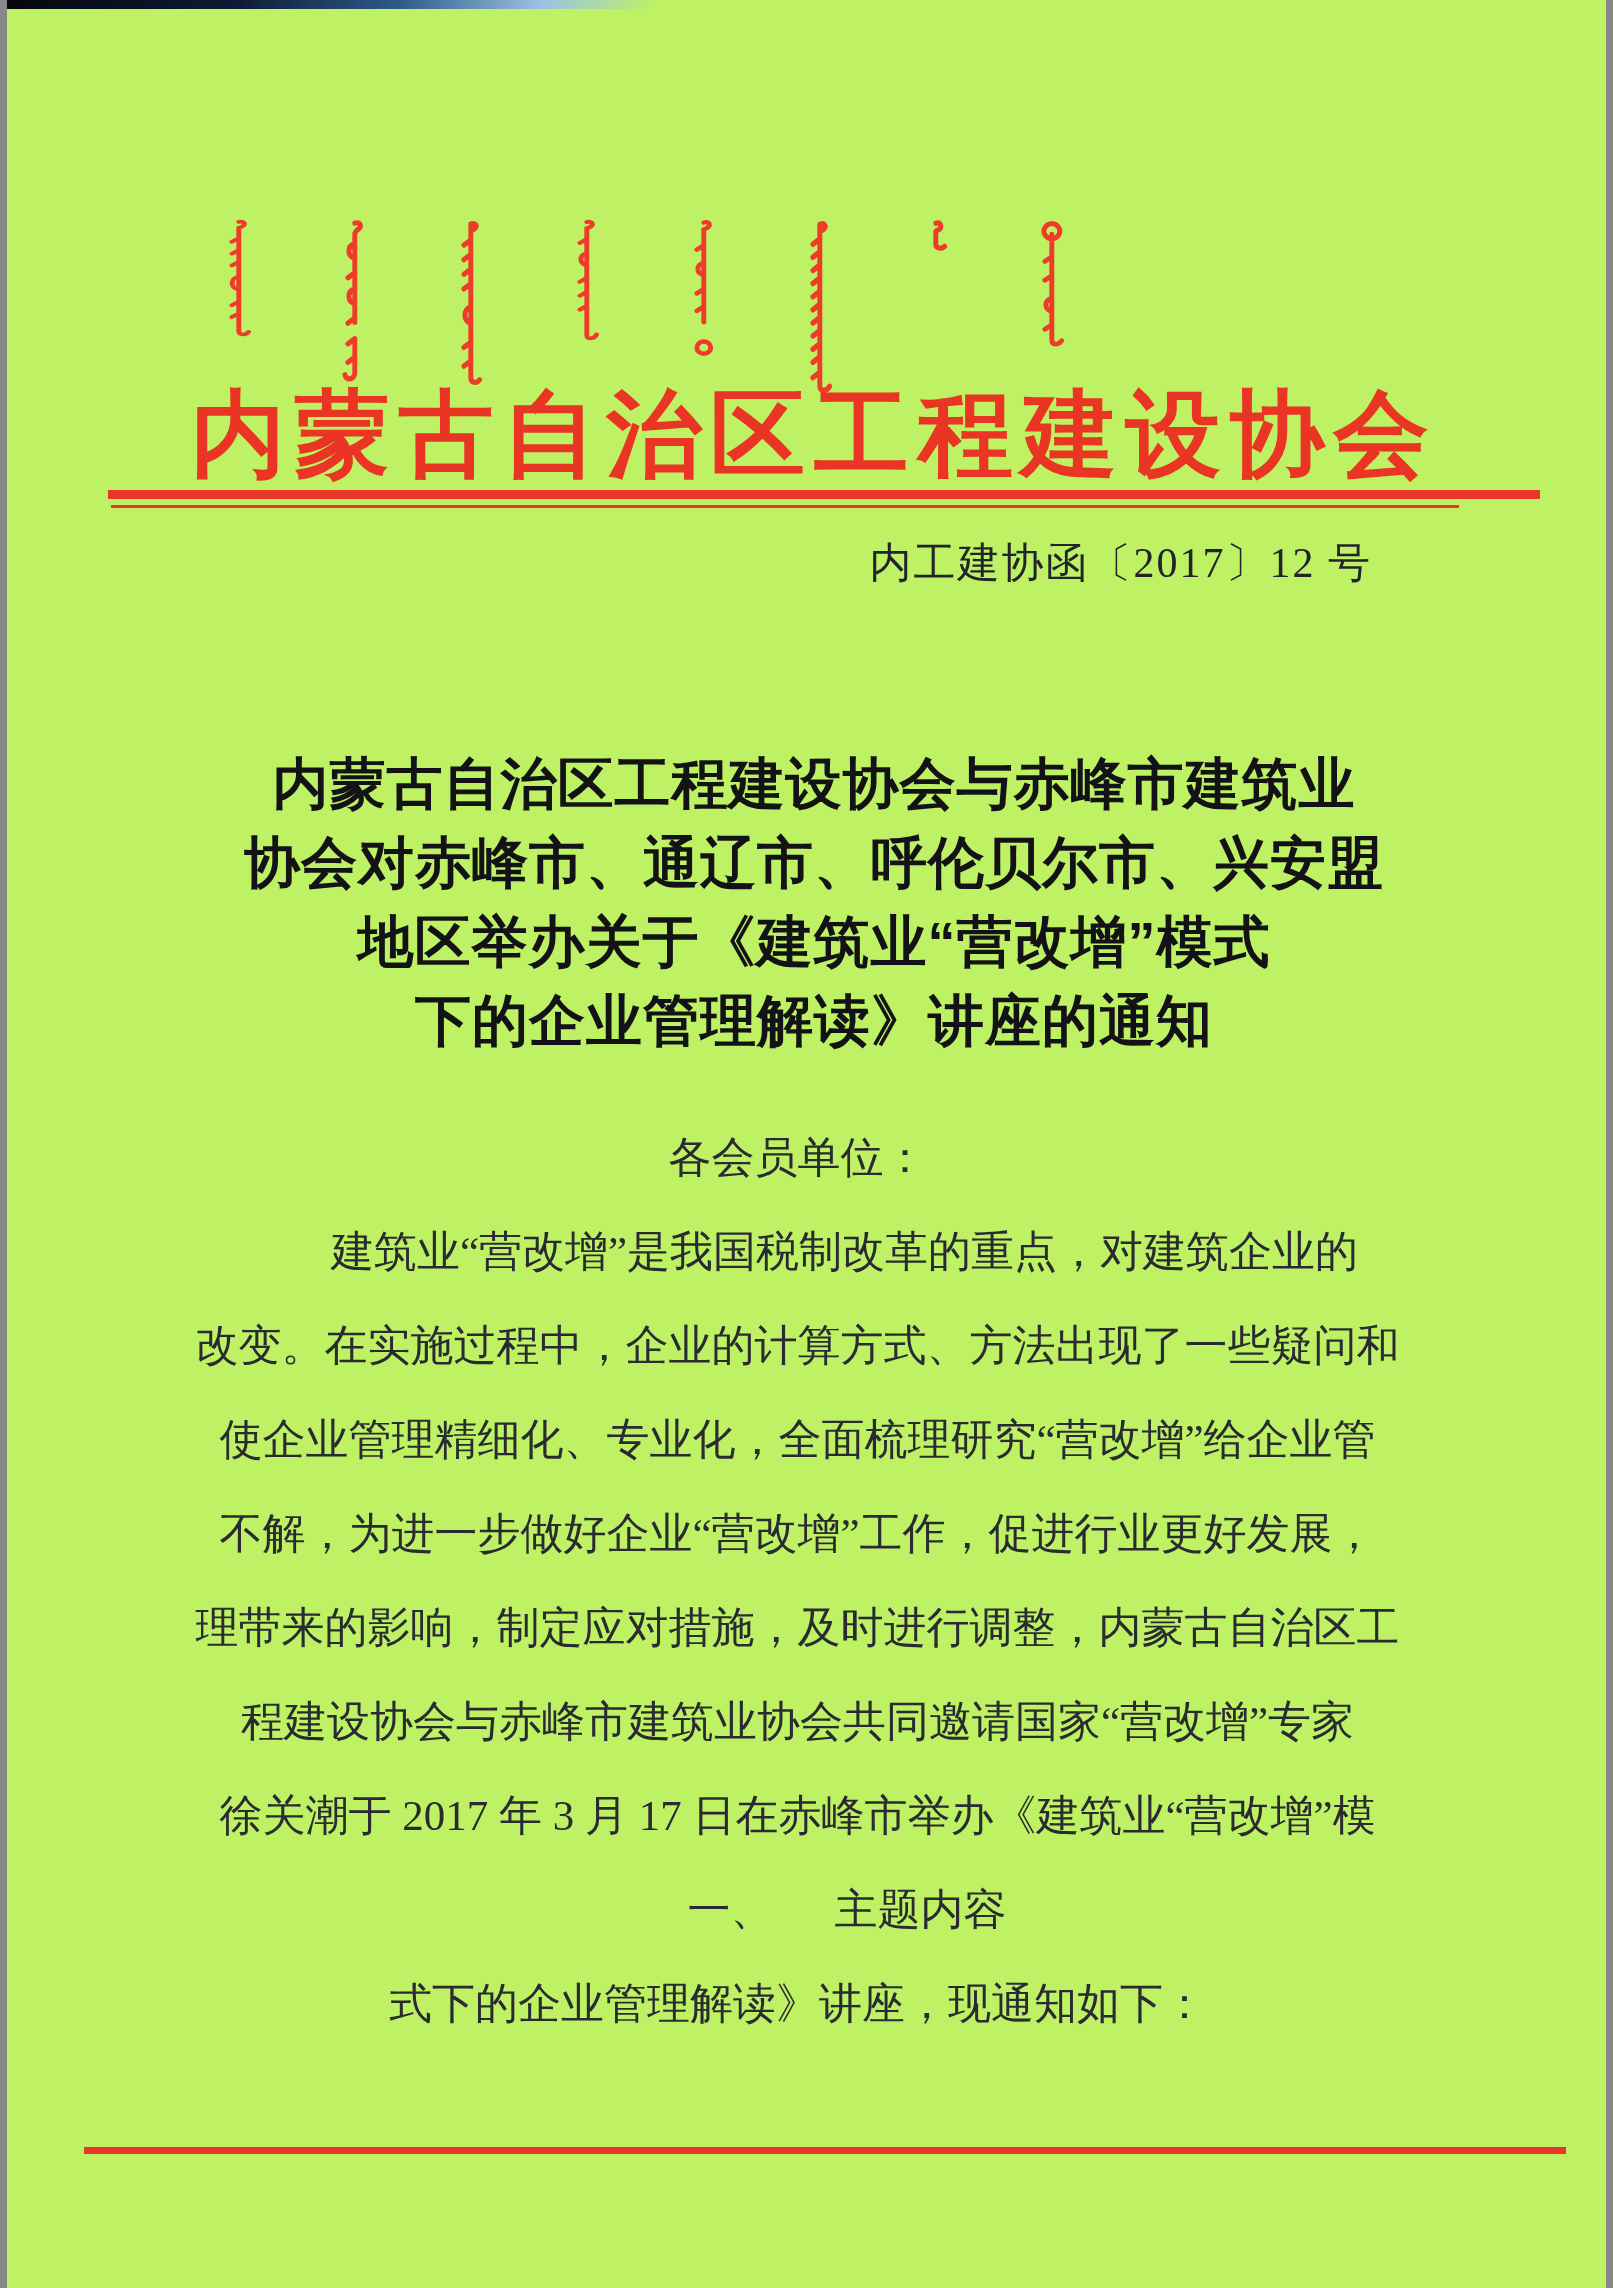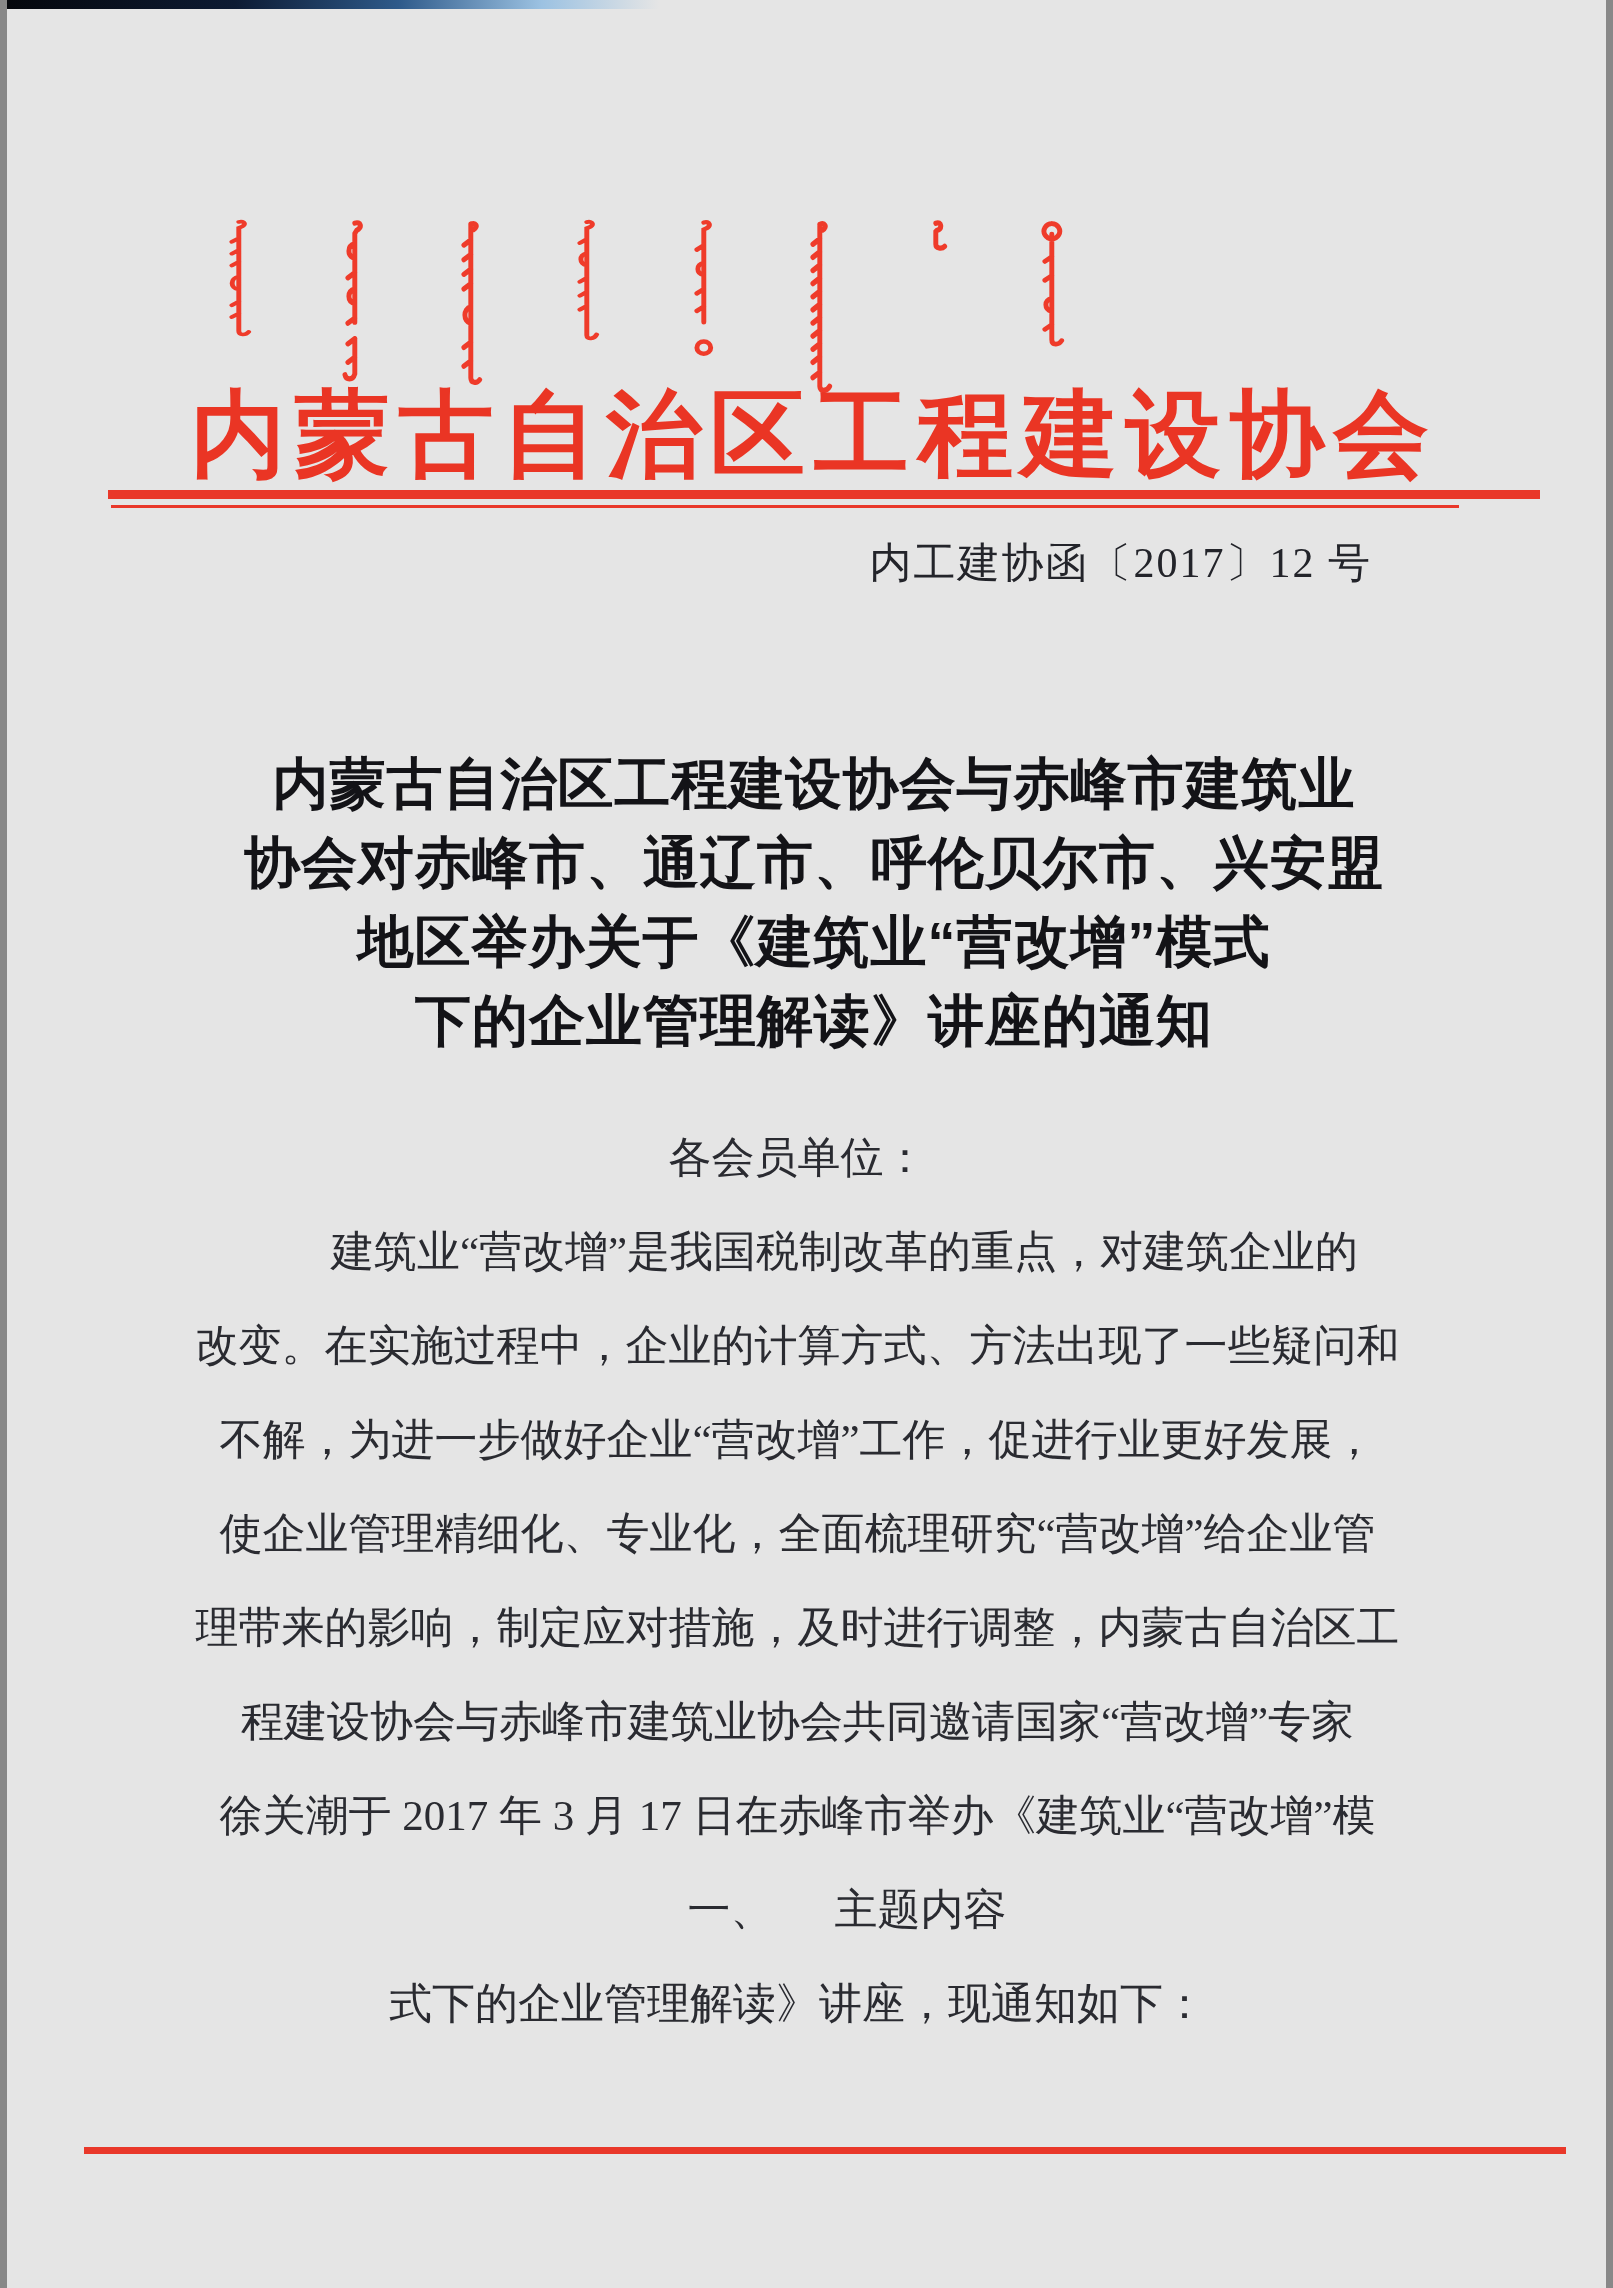--- a/index.html
+++ b/index.html
@@ -1,20 +1,20 @@
 <!DOCTYPE html>
 <html lang="zh"><head>
 <meta charset="utf-8">
 <style>
   html,body{margin:0;padding:0;background:#888;}
   .page{
     position:relative;
     width:1599px;height:2288px;
     margin:0 auto;
-    background:#e5e5e5;
+    background:#bef264;
     overflow:hidden;
     font-family:"Liberation Serif","DejaVu Serif",serif;
   }
   
   .scan-strip{
     position:absolute;left:0;top:0;height:8.9px;width:652px;
     background:linear-gradient(to right,#05070c 0%,#0d1b33 35%,#2e5a8a 60%,#9cc2e2 82%,rgba(255,255,255,0) 100%);
   }
   
   .mongol{position:absolute;top:219px;left:0;width:1614px;height:187px;}
@@ -140,22 +140,22 @@
     <div>内蒙古自治区工程建设协会与赤峰市建筑业</div>
     <div>协会对赤峰市、通辽市、呼伦贝尔市、兴安盟</div>
     <div>地区举办关于《建筑业“营改增”模式</div>
     <div>下的企业管理解读》讲座的通知</div>
   </div>
 
   <div class="body-text">
     <div class="line">各会员单位：</div>
     <div class="line indent">建筑业“营改增”是我国税制改革的重点，对建筑企业的</div>
     <div class="line">改变。在实施过程中，企业的计算方式、方法出现了一些疑问和</div>
+    <div class="line">使企业管理精细化、专业化，全面梳理研究“营改增”给企业管</div>
     <div class="line">不解，为进一步做好企业“营改增”工作，促进行业更好发展，</div>
-    <div class="line">使企业管理精细化、专业化，全面梳理研究“营改增”给企业管</div>
     <div class="line">理带来的影响，制定应对措施，及时进行调整，内蒙古自治区工</div>
     <div class="line">程建设协会与赤峰市建筑业协会共同邀请国家“营改增”专家</div>
     <div class="line">徐关潮于 2017 年 3 月 17 日在赤峰市举办《建筑业“营改增”模</div>
     <div class="line section-item">
       <span class="num">一、</span><span>主题内容</span>
     </div>
     <div class="line">式下的企业管理解读》讲座，现通知如下：</div>
   </div>
 
   <div class="rule rule-bottom"></div>

